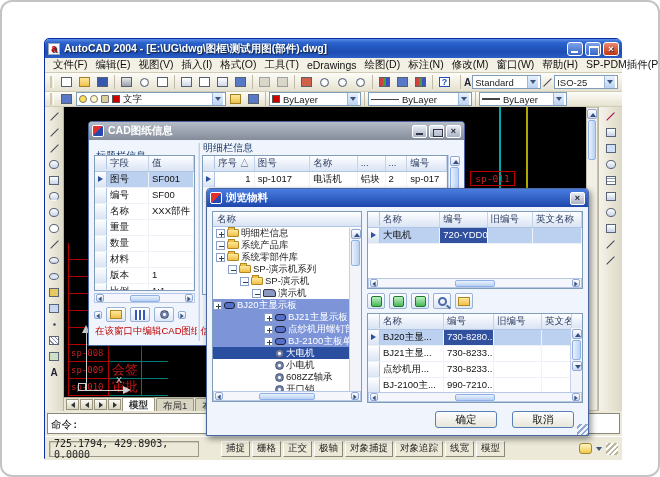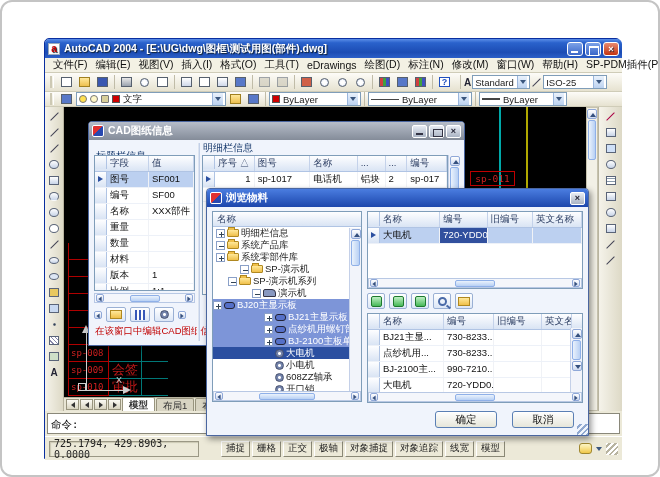--- a/index.html
+++ b/index.html
@@ -250,21 +250,21 @@
         </div>
     <div class="tb">
           <div class="ic colr"></div>
         </div>
     <div class="tsep"></div>
     <div class="tb">
           <div class="ic help">?</div>
         </div>
     <div class="tsep" style="margin-left:6px"></div>
     <div class="g a">A</div>
-    <div class="combo" style="width:58px">
+    <div class="combo" style="width:69px">
       <span>Standard</span>
       <div class="cArrow">
             <div class="tri-d"></div>
           </div>
     </div>
     <div class="g slash"></div>
     <div class="combo" style="width:64px">
       <span>ISO-25</span>
       <div class="cArrow">
             <div class="tri-d"></div>
@@ -645,29 +645,29 @@
         <div class="titem" style="padding-left:3px">
           <div class="exp"></div>
               <div class="ifold"></div>
           <span>系统产品库</span>
             </div>
         <div class="titem" style="padding-left:3px">
           <div class="exp plus"></div>
               <div class="ifold"></div>
           <span>系统零部件库</span>
             </div>
+        <div class="titem" style="padding-left:15px">
+          <div class="exp"></div>
+              <div class="ifold"></div>
+          <span>SP-演示机系列</span>
+            </div>
         <div class="titem" style="padding-left:27px">
           <div class="exp"></div>
               <div class="ifold"></div>
           <span>SP-演示机</span>
-            </div>
-        <div class="titem" style="padding-left:15px">
-          <div class="exp"></div>
-              <div class="ifold"></div>
-          <span>SP-演示机系列</span>
             </div>
         <div class="titem" style="padding-left:39px">
           <div class="exp"></div>
               <div class="imach"></div>
           <span>演示机</span>
             </div>
         <div class="titem mid" style="">
           <div class="exp plus"></div>
               <div class="ipart"></div>
           <span>BJ20主显示板</span>
@@ -756,20 +756,27 @@
     </div>
 
     <div class="gridbox ab" style="left:160px;top:124px;width:216px;height:90px">
       <div class="ghead">
         <div class="gsel" style="width:12px;height:14px"></div>
         <div class="gh" style="width:64px">名称</div>
         <div class="gh" style="width:50px">编号</div>
         <div class="gh" style="width:48px">旧编号</div>
         <div class="gh" style="width:30px">英文名称</div>
       </div>
+      <div class="grow rowhl">
+        <div class="gsel mark" style="width:12px"></div>
+        <div class="gc" style="width:64px">BJ20主显...</div>
+        <div class="gc cellhl" style="width:50px">730-8280...</div>
+        <div class="gc" style="width:48px"></div>
+        <div class="gc" style="width:30px"></div>
+      </div>
       <div class="grow">
         <div class="gsel" style="width:12px"></div>
         <div class="gc" style="width:64px">BJ21主显...</div>
         <div class="gc" style="width:50px">730-8233...</div>
         <div class="gc" style="width:48px"></div>
         <div class="gc" style="width:30px"></div>
       </div>
       <div class="grow">
         <div class="gsel" style="width:12px"></div>
         <div class="gc" style="width:64px">点纱机用...</div>

